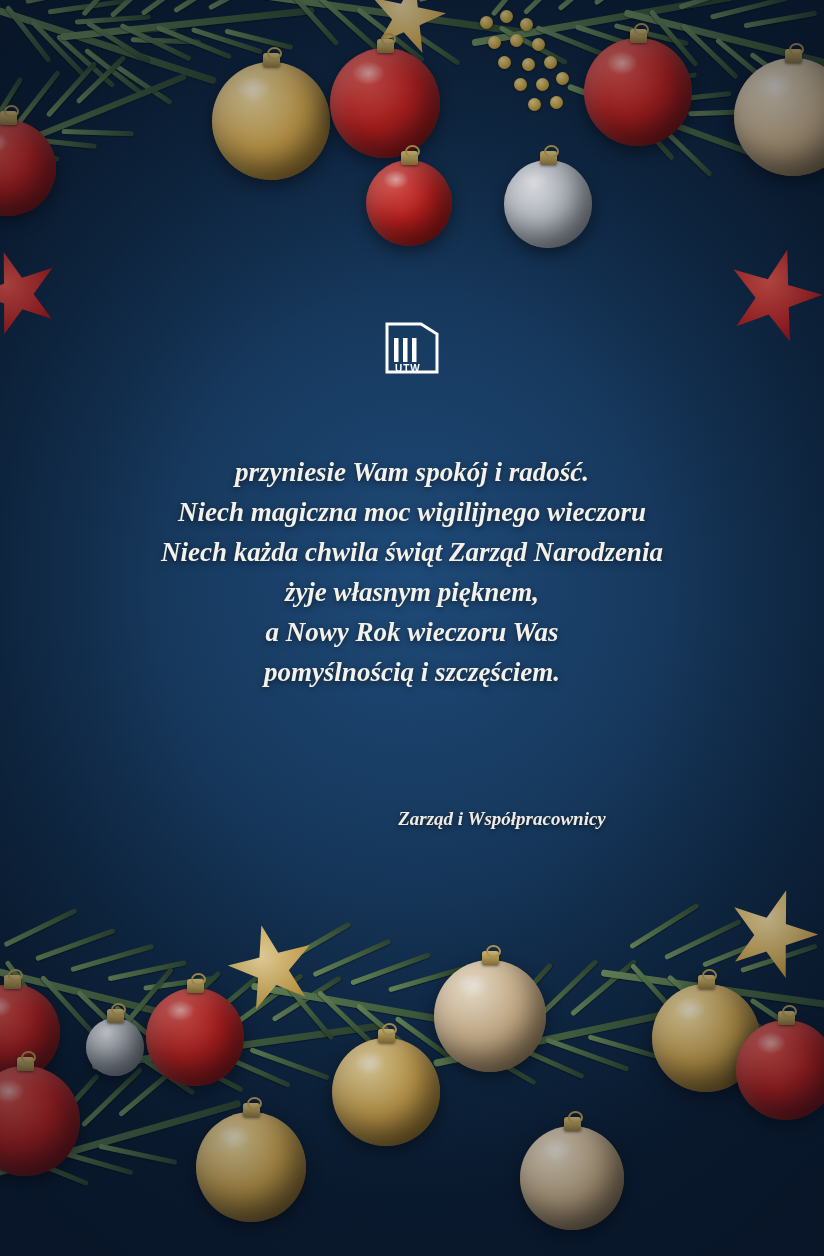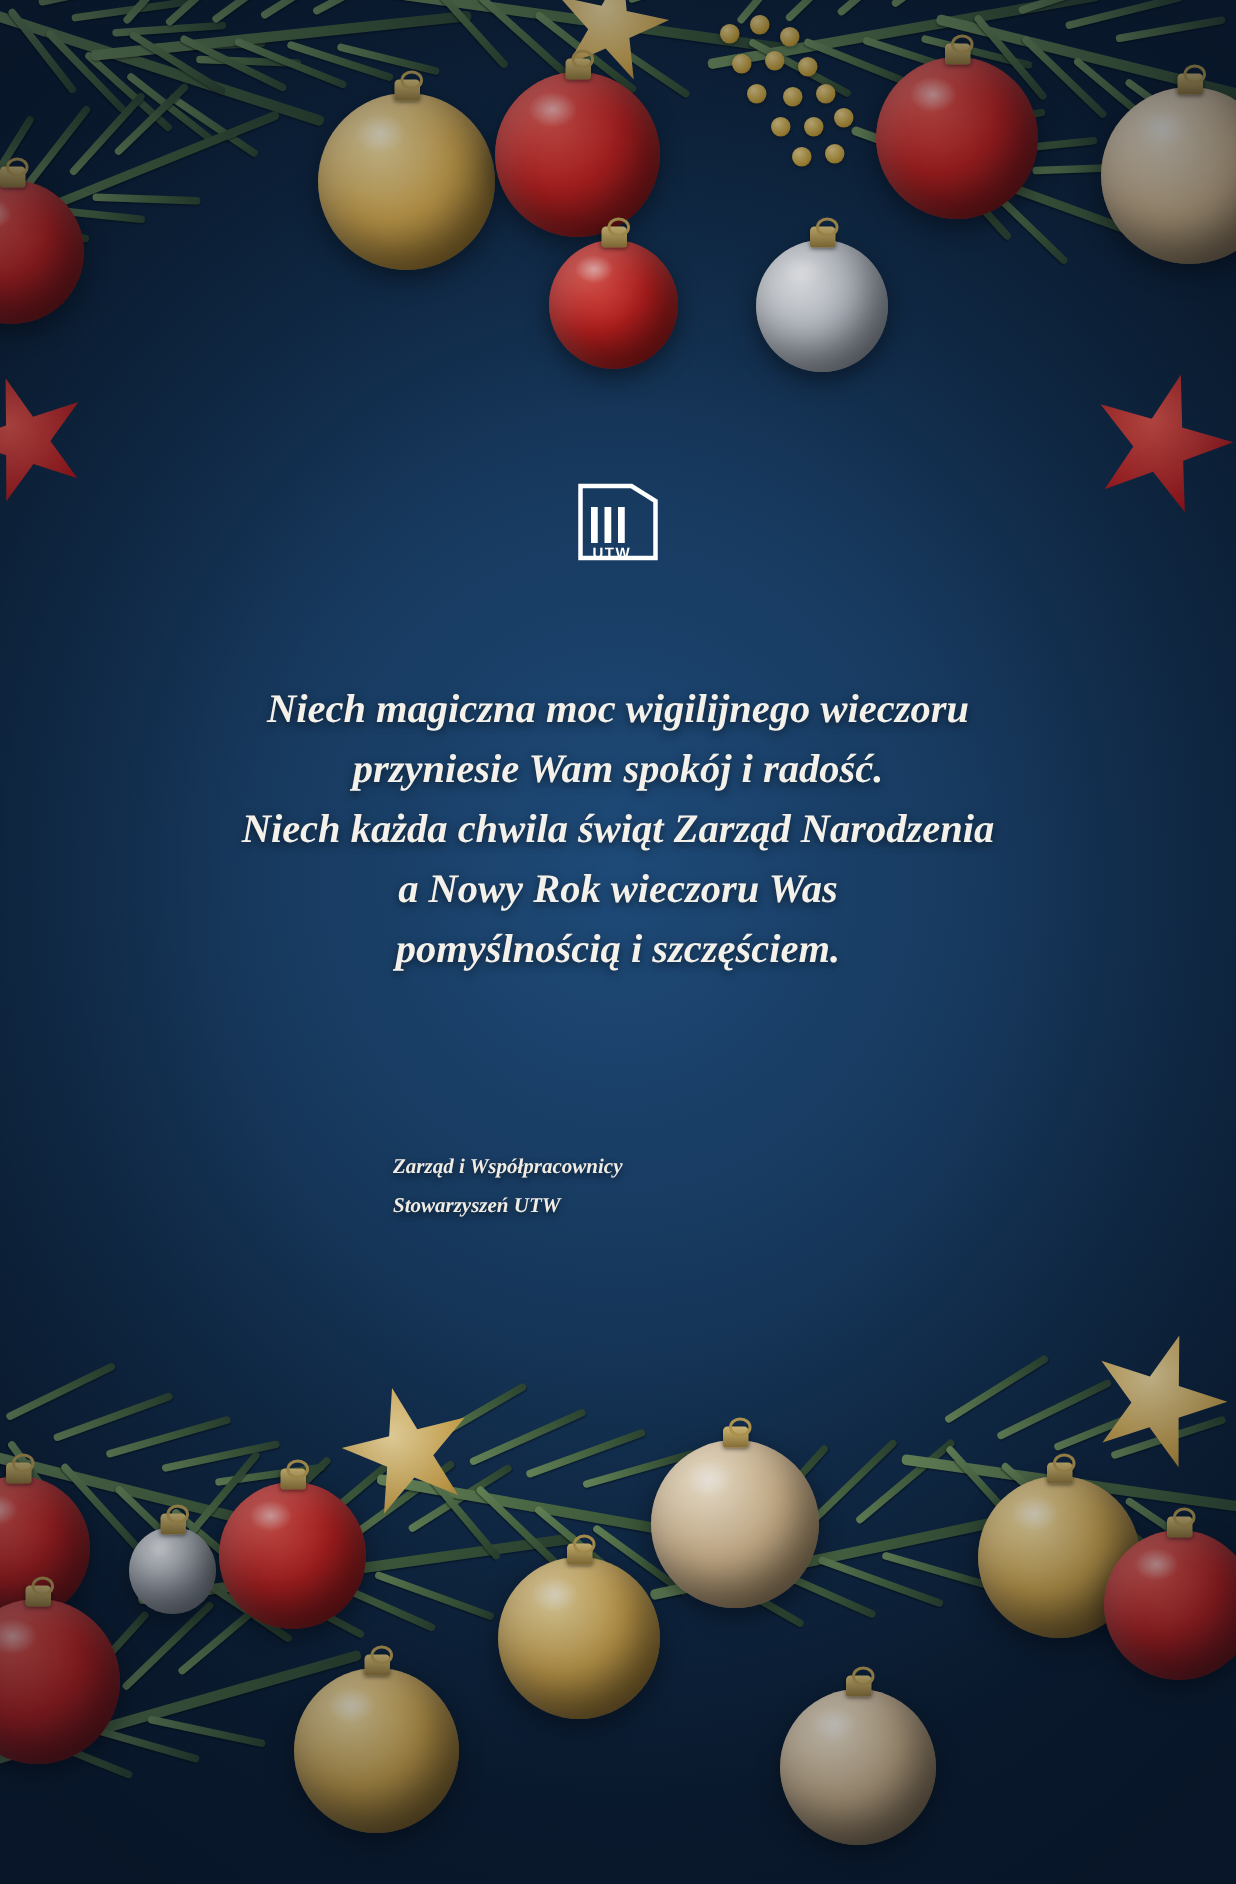--- a/index.html
+++ b/index.html
@@ -164,28 +164,28 @@
     line-height: 40px;
     text-shadow: 0 2px 6px rgba(0,0,0,.5);
   }
   .greeting .line { display: block; white-space: nowrap; }
   .greeting .spacer { display: block; height: 36px; }
   .greeting .final { display: block; white-space: nowrap; }
 
   .signature {
     margin-top: 78px;
     width: 660px;
-    text-align: left;
+    text-align: center;
     padding-left: 180px;
     box-sizing: border-box;
     color: #f0ece3;
     font-family: "Liberation Serif", serif;
     font-style: italic;
     font-weight: bold;
-    font-size: 14px;
+    font-size: 19px;
     line-height: 26px;
     text-shadow: 0 2px 5px rgba(0,0,0,.5);
   }
   .signature .line { display: block; }
 </style>
 </head>
 <body>
 
 <div class="card">
 
@@ -441,27 +441,27 @@
           <path d="M6 6 H40 L56 16 V54 H6 Z" fill="none" stroke="#ffffff" stroke-width="3"></path>
           <rect x="13" y="20" width="4.5" height="24" fill="#ffffff"></rect>
           <rect x="22" y="20" width="4.5" height="24" fill="#ffffff"></rect>
           <rect x="31" y="20" width="4.5" height="24" fill="#ffffff"></rect>
           <text x="14" y="54" font-family="Liberation Sans, sans-serif" font-size="10" font-weight="bold" fill="#ffffff" letter-spacing="1">UTW</text>
         </svg>
       </div>
     </div>
 
     <div class="greeting">
+      <span class="line">przyniesie Wam spokój i radość.</span>
       <span class="line">Niech magiczna moc wigilijnego wieczoru</span>
-      <span class="line">przyniesie Wam spokój i radość.</span>
       <span class="line">Niech każda chwila świąt Zarząd Narodzenia</span>
+      <span class="line">żyje własnym pięknem,</span>
       <span class="line">a Nowy Rok wieczoru Was</span>
       <span class="line">pomyślnością i szczęściem.</span>
       <span class="spacer"></span>
     </div>
 
     <div class="signature">
       <span class="line">Zarząd i Współpracownicy</span>
-      <span class="line">Stowarzyszeń UTW</span>
     </div>
 
   </div>
 </div>
 
 </body></html>

